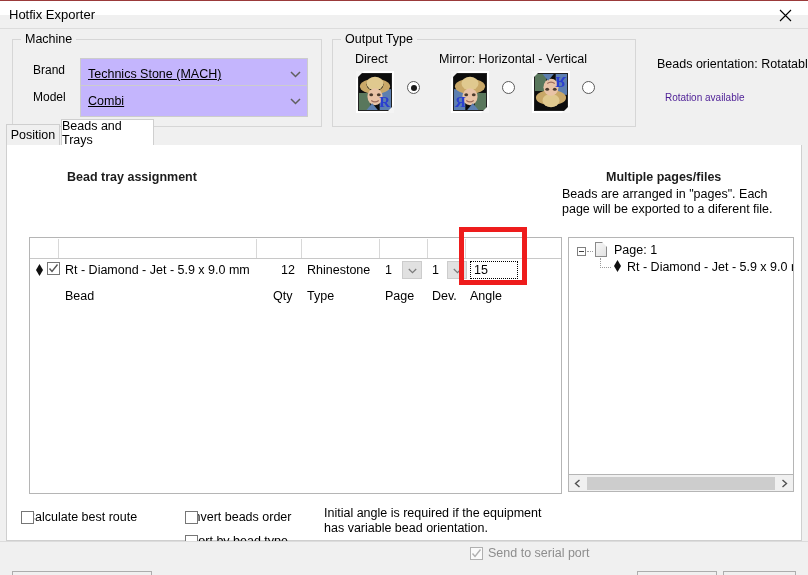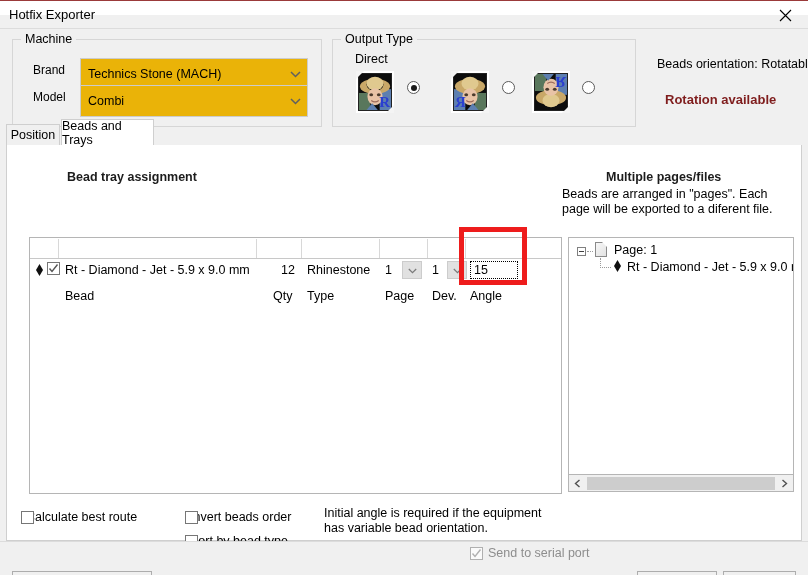--- a/index.html
+++ b/index.html
@@ -76,26 +76,27 @@
 
   .field-label {
     position: absolute;
     font-size: 12px;
     color: #000;
   }
 
   .combo {
     position: absolute;
     height: 32px;
-    background: #eab308;
+    background: #c4b5fd;
     border: 1px solid #cccccc;
     box-sizing: border-box;
     display: flex;
     align-items: center;
     cursor: default;
+    text-decoration: underline;
   }
   .combo .combo-text {
     flex: 1;
     padding-left: 7px;
     font-size: 12.5px;
     color: #000;
     white-space: nowrap;
     overflow: hidden;
   }
   .combo .combo-arrow {
@@ -193,23 +194,23 @@
   .beads-orient {
     position: absolute;
     left: 657px; top: 56px;
     font-size: 12.5px;
     color: #000;
     white-space: nowrap;
   }
   .rotation-avail {
     position: absolute;
     left: 665px; top: 91px;
-    font-size: 13px;
-    font-weight: bold;
-    color: #7f1d1d;
+    font-size: 10px;
+    font-weight: normal;
+    color: #4c1d95;
     white-space: nowrap;
   }
 
   
   .tabstrip {
     position: absolute;
     left: 6px; top: 90px;
     width: 796px; height: 26px;
   }
   .tab {
@@ -522,20 +523,21 @@
             <path d="M1 1 L5.5 5.5 L10 1" stroke="#606060" stroke-width="1.5" fill="none"></path>
           </svg>
         </div>
       </div>
     </div>
 
     <div class="groupbox" id="output-group">
       <div class="group-legend">Output Type</div>
 
       <div class="out-sublabel" style="left:22px; top:12px;">Direct</div>
+      <div class="out-sublabel" style="left:106px; top:12px;">Mirror: Horizontal - Vertical</div>
 
       <div class="thumb" style="left:23px; top:31px;">
         <div class="sheet-shadow"></div>
         <div class="photo-wrap">
           <svg class="photo" viewBox="0 0 34 38" preserveAspectRatio="none">
             <rect x="0" y="0" width="34" height="38" fill="#0d0d0d"></rect>
             <rect x="0" y="20" width="12" height="18" fill="#59775c"></rect>
             <rect x="22" y="16" width="12" height="22" fill="#5d7fb0"></rect>
             <ellipse cx="17" cy="13" rx="16" ry="8" fill="#c9a868"></ellipse>
             <ellipse cx="17" cy="11" rx="9" ry="7" fill="#ddc georgia"></ellipse>

